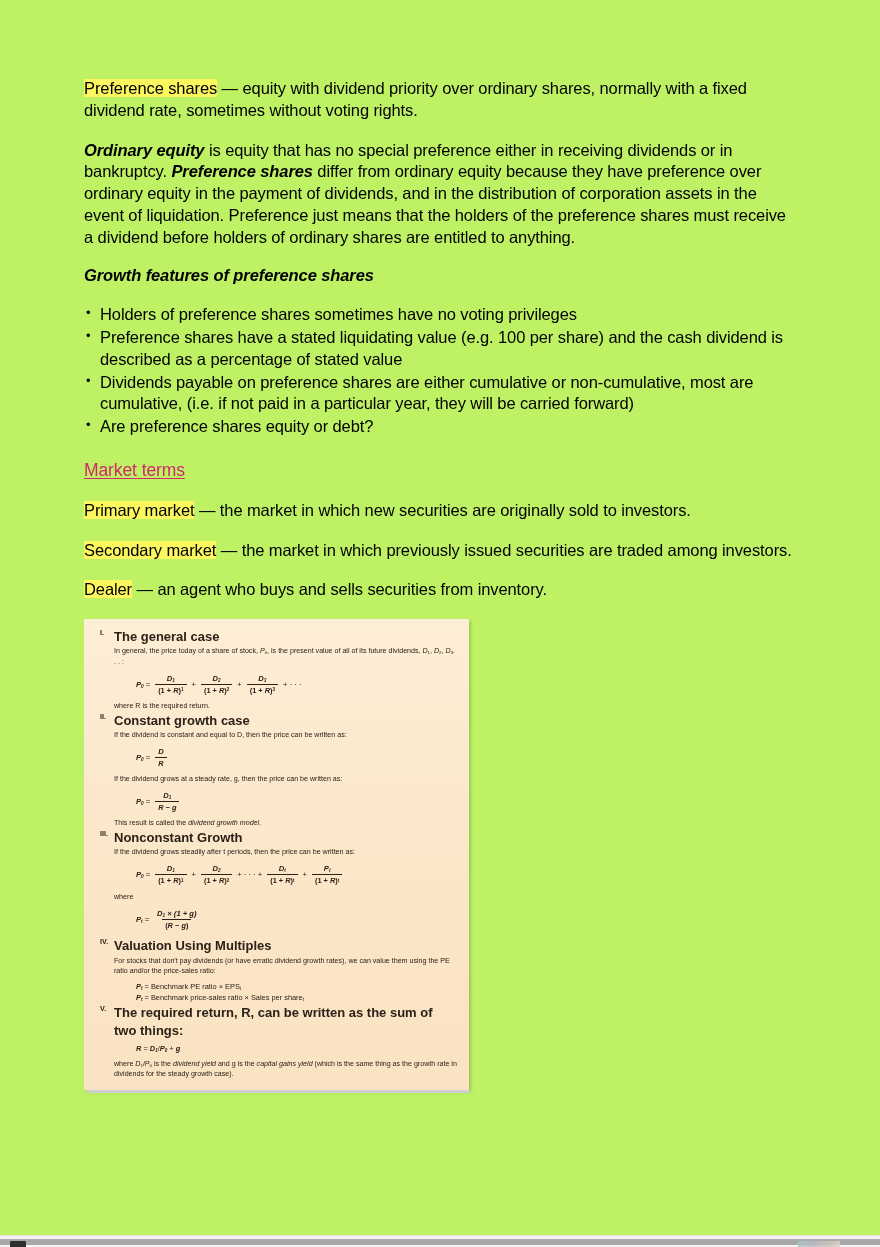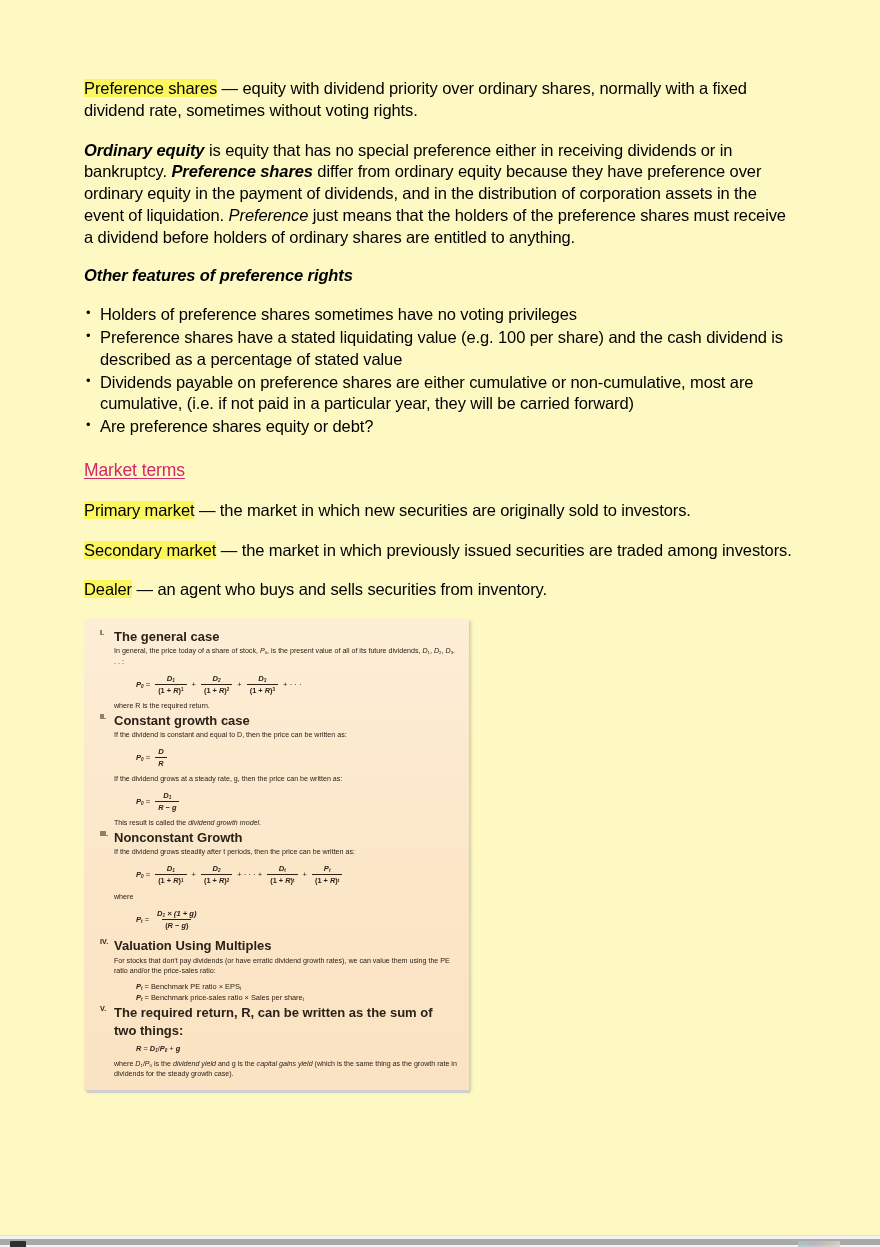--- a/index.html
+++ b/index.html
@@ -13,41 +13,41 @@
     position: relative;
     font-family: "Liberation Sans", sans-serif;
     color: #000000;
     overflow: hidden;
   }
   .page {
     position: absolute;
     left: 0; top: 0;
     width: 880px;
     height: 1236px;
-    background: #fef9c3;
+    background: #bef264;
   }
   .content {
     position: absolute;
     left: 84px;
     top: 78px;
     width: 714px;
   }
   .para {
     font-size: 16.5px;
     line-height: 1.32;
     margin: 0 0 18px 0;
     letter-spacing: -0.1px;
   }
   .hl {
     background: #fcf75e;
     box-decoration-break: clone;
     -webkit-box-decoration-break: clone;
   }
   .bi { font-weight: bold; font-style: italic; }
-  .it { font-style: italic; }
+  .it { }
   h3.subhead {
     font-size: 16.5px;
     font-weight: bold;
     font-style: italic;
     margin: 0 0 19px 0;
     letter-spacing: -0.1px;
   }
   ul.bullets {
     list-style: none;
     margin: 0 0 22px 0;
@@ -235,21 +235,21 @@
 </head>
 <body>
 
 <div class="page">
   <div class="content">
 
     <p class="para"><span class="hl">Preference shares</span><span> — equity with dividend priority over ordinary shares, normally with a fixed dividend rate, sometimes without voting rights.</span></p>
 
     <p class="para"><span class="bi">Ordinary equity</span><span> is equity that has no special preference either in receiving dividends or in bankruptcy. </span><span class="bi">Preference shares</span><span> differ from ordinary equity because they have preference over ordinary equity in the payment of dividends, and in the distribution of corporation assets in the event of liquidation. </span><span class="it">Preference</span><span> just means that the holders of the preference shares must receive a dividend before holders of ordinary shares are entitled to anything.</span></p>
 
-    <h3 class="subhead">Other features of preference rights</h3>
+    <h3 class="subhead">Growth features of preference shares</h3>
 
     <ul class="bullets">
       <li>Holders of preference shares sometimes have no voting privileges</li>
       <li>Preference shares have a stated liquidating value (e.g. 100 per share) and the cash dividend is described as a percentage of stated value</li>
       <li>Dividends payable on preference shares are either cumulative or non-cumulative, most are cumulative, (i.e. if not paid in a particular year, they will be carried forward)</li>
       <li>Are preference shares equity or debt?</li>
     </ul>
 
     <div><a href="#" class="sectionlink">Market terms</a></div>
 

